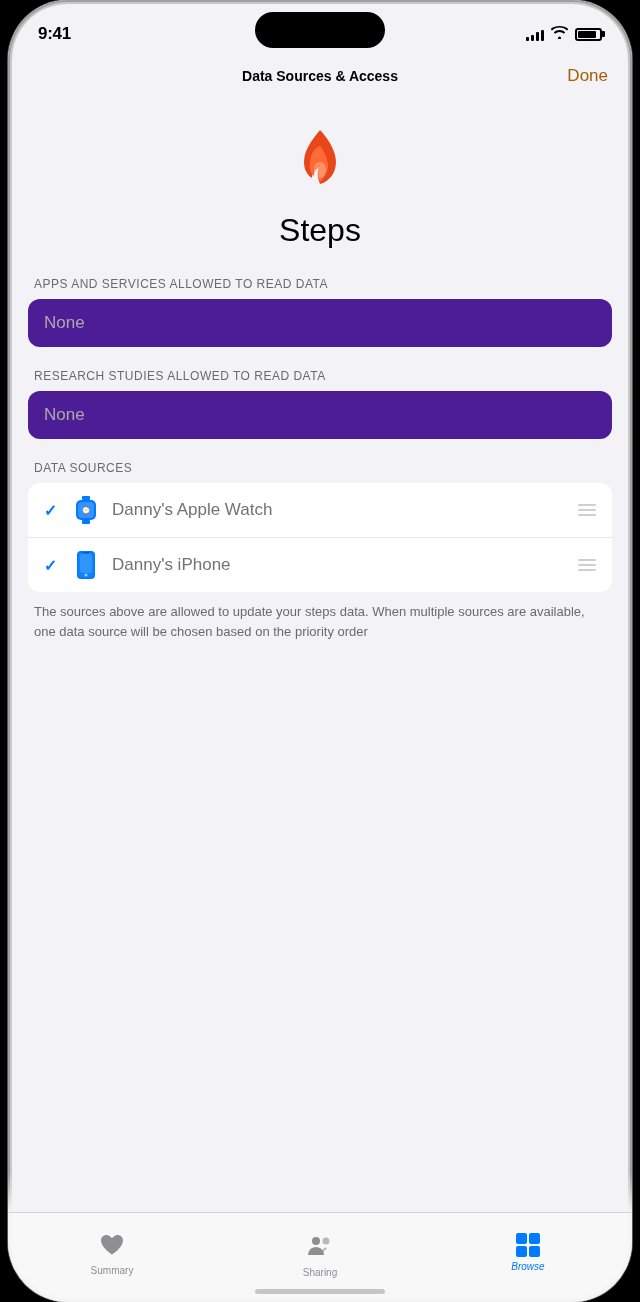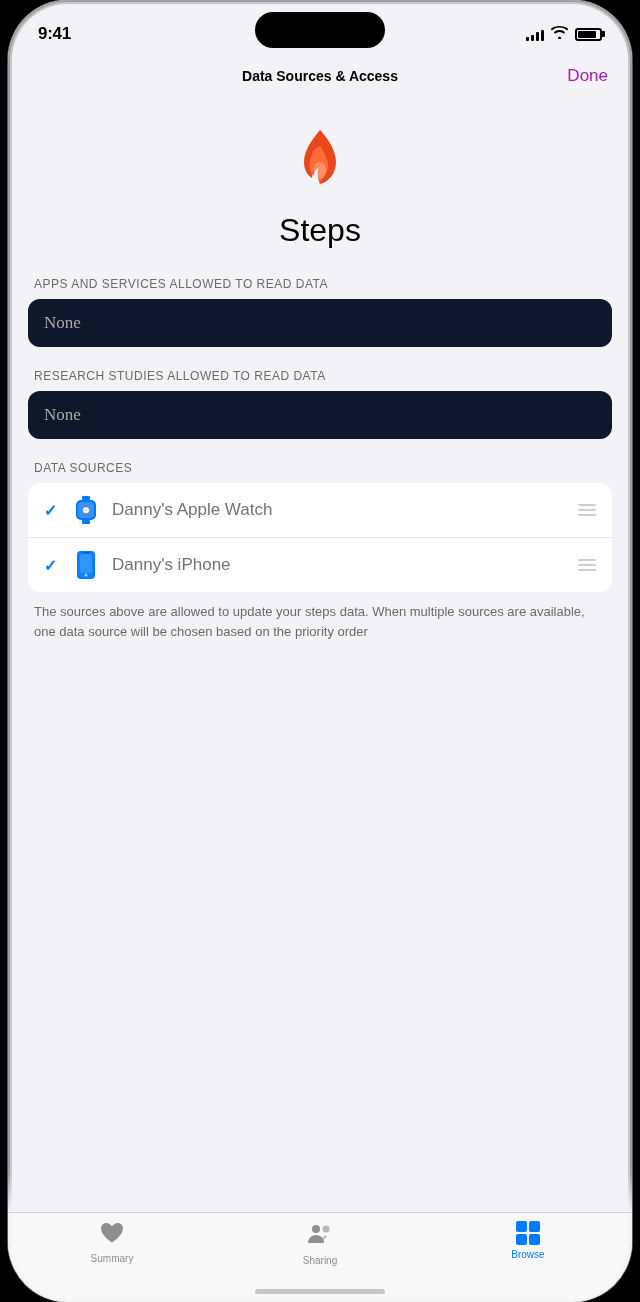--- a/index.html
+++ b/index.html
@@ -136,21 +136,21 @@
       font-weight: 600;
       color: #000;
       text-align: center;
     }
 
     .nav-done {
       position: absolute;
       right: 24px;
       font-size: 17px;
       font-weight: 400;
-      color: #a21caf;
+      color: #a16207;
       cursor: pointer;
     }
 
     
     .app-icon-container {
       display: flex;
       justify-content: center;
       margin-top: 28px;
       margin-bottom: 10px;
     }
@@ -183,25 +183,24 @@
       font-size: 12px;
       font-weight: 500;
       color: #6b6b6b;
       text-transform: uppercase;
       letter-spacing: 0.5px;
       margin-bottom: 8px;
       padding-left: 6px;
     }
 
     .white-card {
-      background: #0f172a;
+      background: #4c1d95;
       border-radius: 12px;
       padding: 14px 16px;
       margin-bottom: 10px;
-      font-family: Liberation Serif, serif;
     }
 
     .card-text {
       font-size: 17px;
       color: #aaa;
     }
 
     .description-text {
       font-size: 13px;
       color: #6b6b6b;
@@ -273,39 +272,40 @@
     .tab-bar {
       position: absolute;
       bottom: 0;
       left: 0;
       right: 0;
       height: 90px;
       background: rgba(248, 248, 248, 0.95);
       border-top: 1px solid #d1d1d6;
       display: flex;
       align-items: flex-start;
-      padding-top: 8px;
+      padding-top: 20px;
     }
 
     .tab-item {
       flex: 1;
       display: flex;
       flex-direction: column;
       align-items: center;
       gap: 4px;
       cursor: pointer;
     }
 
     .tab-label {
       font-size: 10px;
       color: #8e8e93;
     }
 
     .tab-label.active {
       color: #007AFF;
+      font-style: italic;
     }
 
     
     .home-indicator {
       position: absolute;
       bottom: 8px;
       left: 50%;
       transform: translateX(-50%);
       width: 130px;
       height: 5px;

